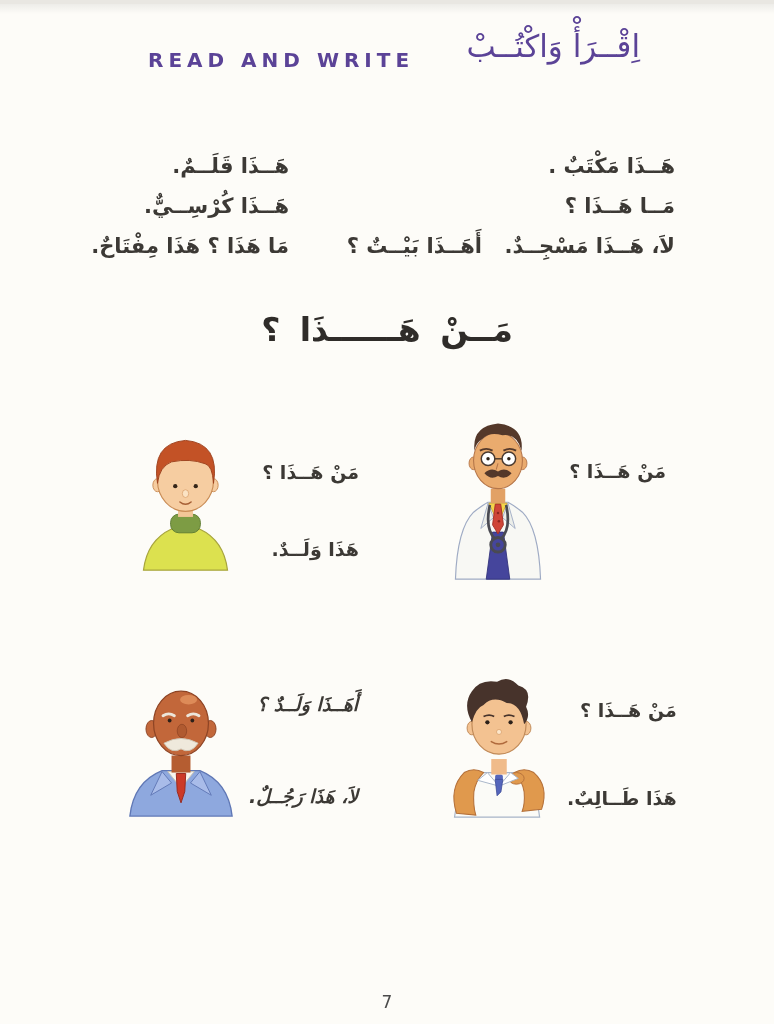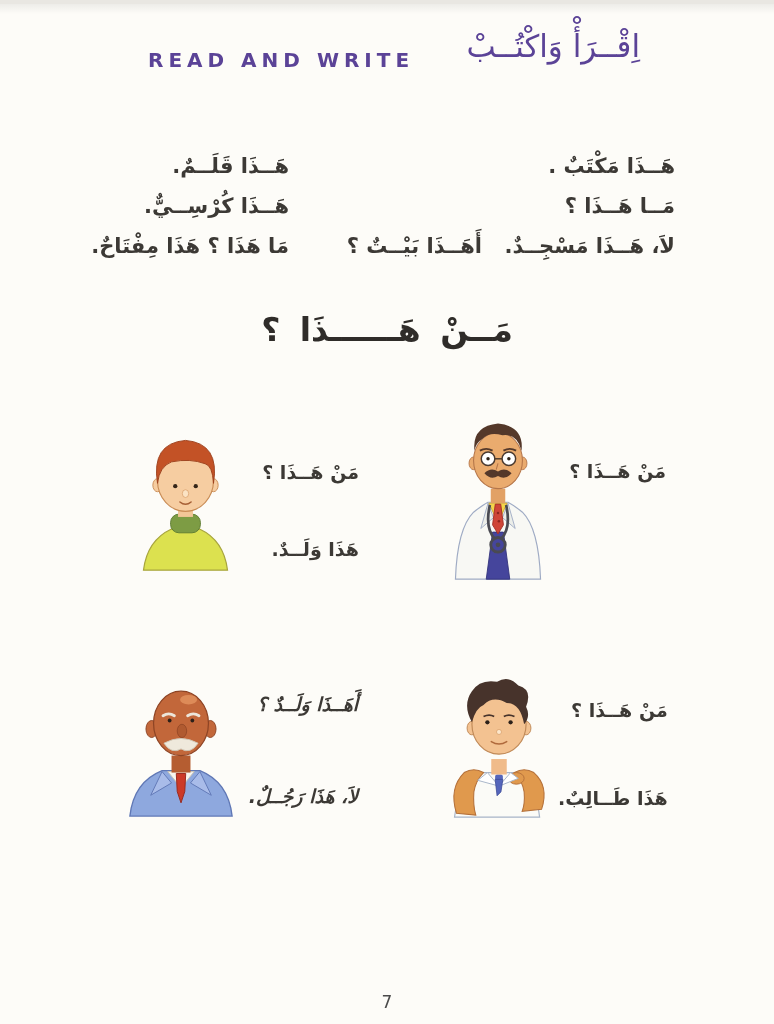--- a/index.html
+++ b/index.html
@@ -25,21 +25,21 @@
   }
   .drill-row{display:flex;justify-content:space-between;line-height:40px;}
   .drill-cell{
     width:186px;font-size:21px;font-weight:bold;color:#3c3935;
     text-align:start;white-space:nowrap;
   }
   .section-title{
     position:absolute;left:0;right:0;top:306px;text-align:center;direction:rtl;
     font-size:33px;font-weight:bold;color:#2f2c29;word-spacing:8px;
   }
-  .qa{position:absolute;display:flex;}
+  .qa{position:absolute;display:flex;gap:9px;}
   .qa svg{flex:0 0 auto;}
   .qa-text{
     flex:1;display:flex;flex-direction:column;justify-content:space-between;
     direction:rtl;text-align:start;font-size:19px;font-weight:bold;color:#3c3935;
     white-space:nowrap;
   }
   .qa-line{line-height:1.5;}
   .pagenum{
     position:absolute;left:0;right:0;top:988px;text-align:center;
     font-size:17px;color:#4b4b4b;

